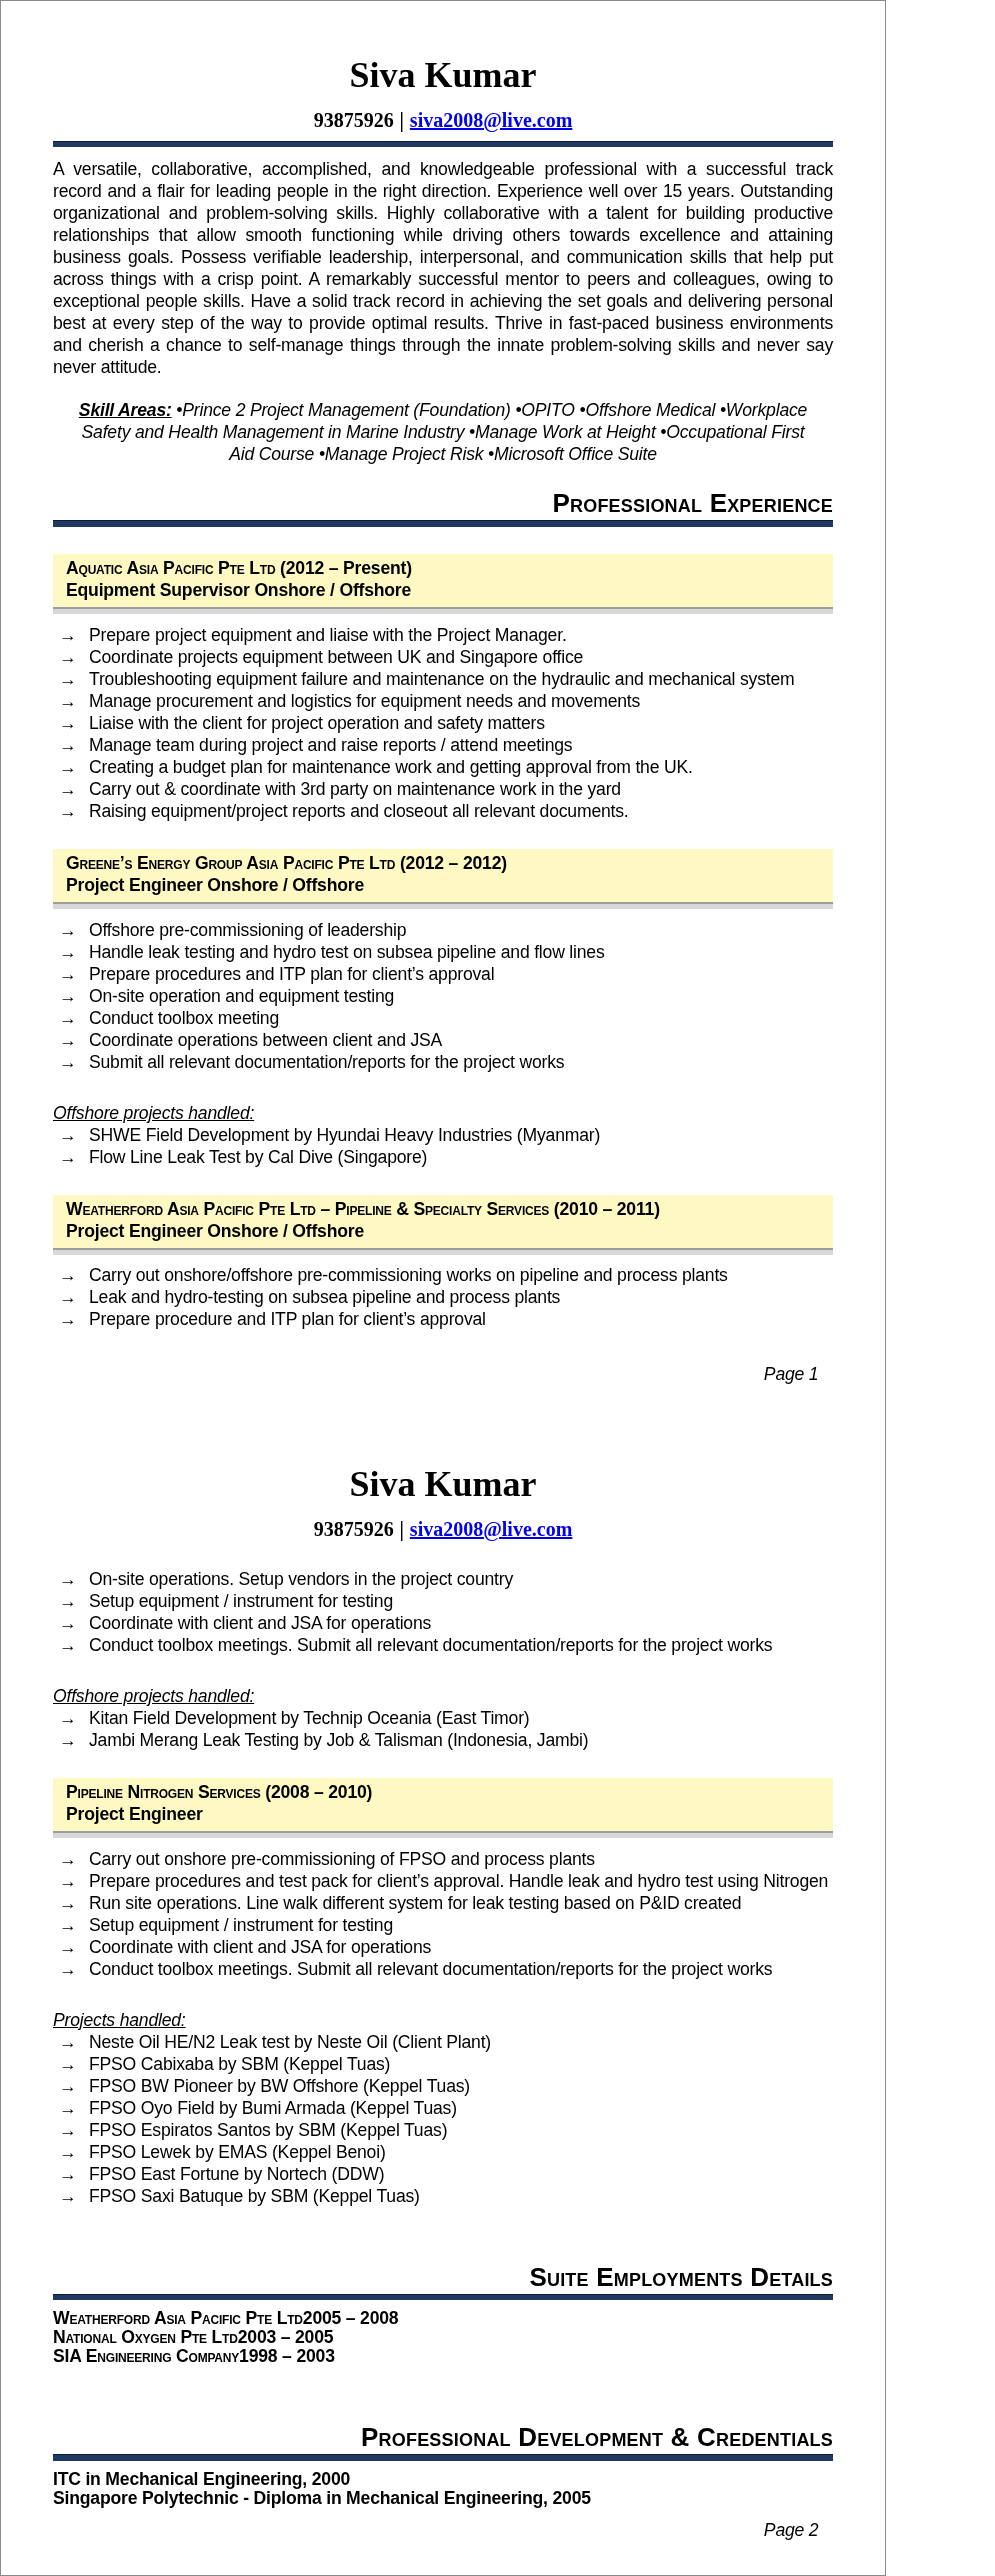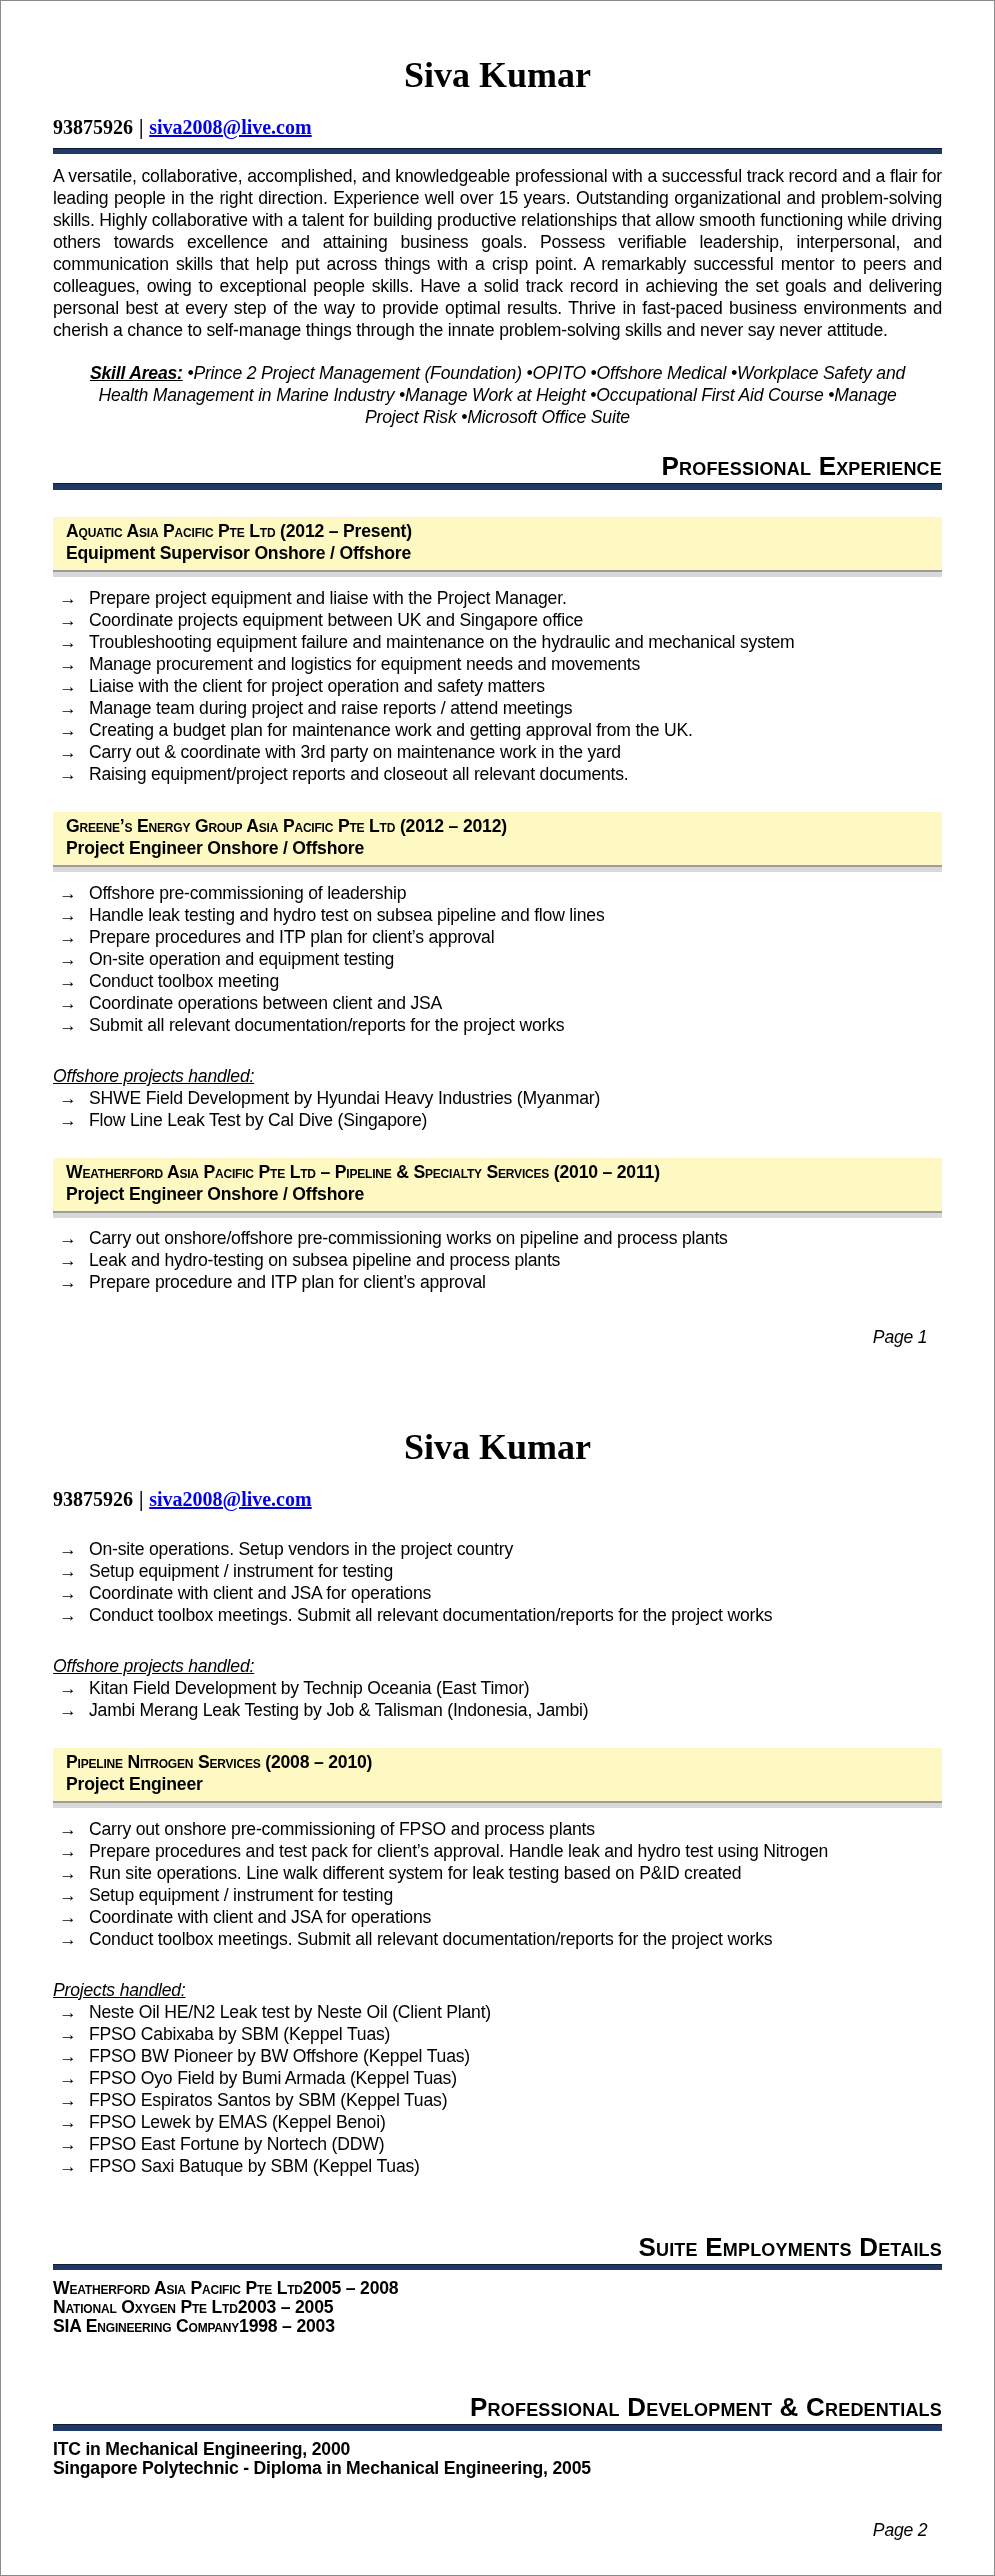--- a/index.html
+++ b/index.html
@@ -1,35 +1,35 @@
 <!DOCTYPE html>
 <html style="font-size:9.4px"><head>
 <meta charset="utf-8">
 <style>
   html,body { margin:0; padding:0; background:#ffffff; }
   body { width:995px; height:2576px; }
   .sheet {
     box-sizing:border-box;
-    width:995px; height:2576px;
+    width:886px; height:2576px;
     border:1.2px solid #8a8a8a;
     padding:54px 52px 34px 52px;
     font-family:"Liberation Sans","DejaVu Sans",sans-serif;
     font-size:17.6px; line-height:22px; letter-spacing:-0.2px;
     color:#000;
     display:flex; flex-direction:column;
     overflow:hidden;
   }
   
   .name {
     margin:0; text-align:center;
     font-family:"Liberation Serif","DejaVu Serif",serif;
     font-size:36px; line-height:41px; font-weight:bold; letter-spacing:0;
   }
   .contact {
-    margin-top:20px; 
+    margin-top:13px; text-align:center;
     font-family:"Liberation Serif","DejaVu Serif",serif;
     font-size:20px; line-height:23.4px; font-weight:bold; letter-spacing:0;
   }
   .contact .sep { margin:0 5.9px; }
   .email { color:#0000EE; text-decoration:underline; cursor:pointer; }
   .navy-rule { height:5.9px; background:#1F3864; border-top:1.2px solid #0E1B33; margin-top:8.2px; }
   .rule-after-heading { margin-top:4.7px; }
   
   .summary { margin:10.5px 0 0; text-align:justify; }
   .skills { margin:21px 17.6px 0; text-align:center; font-style:italic; }

